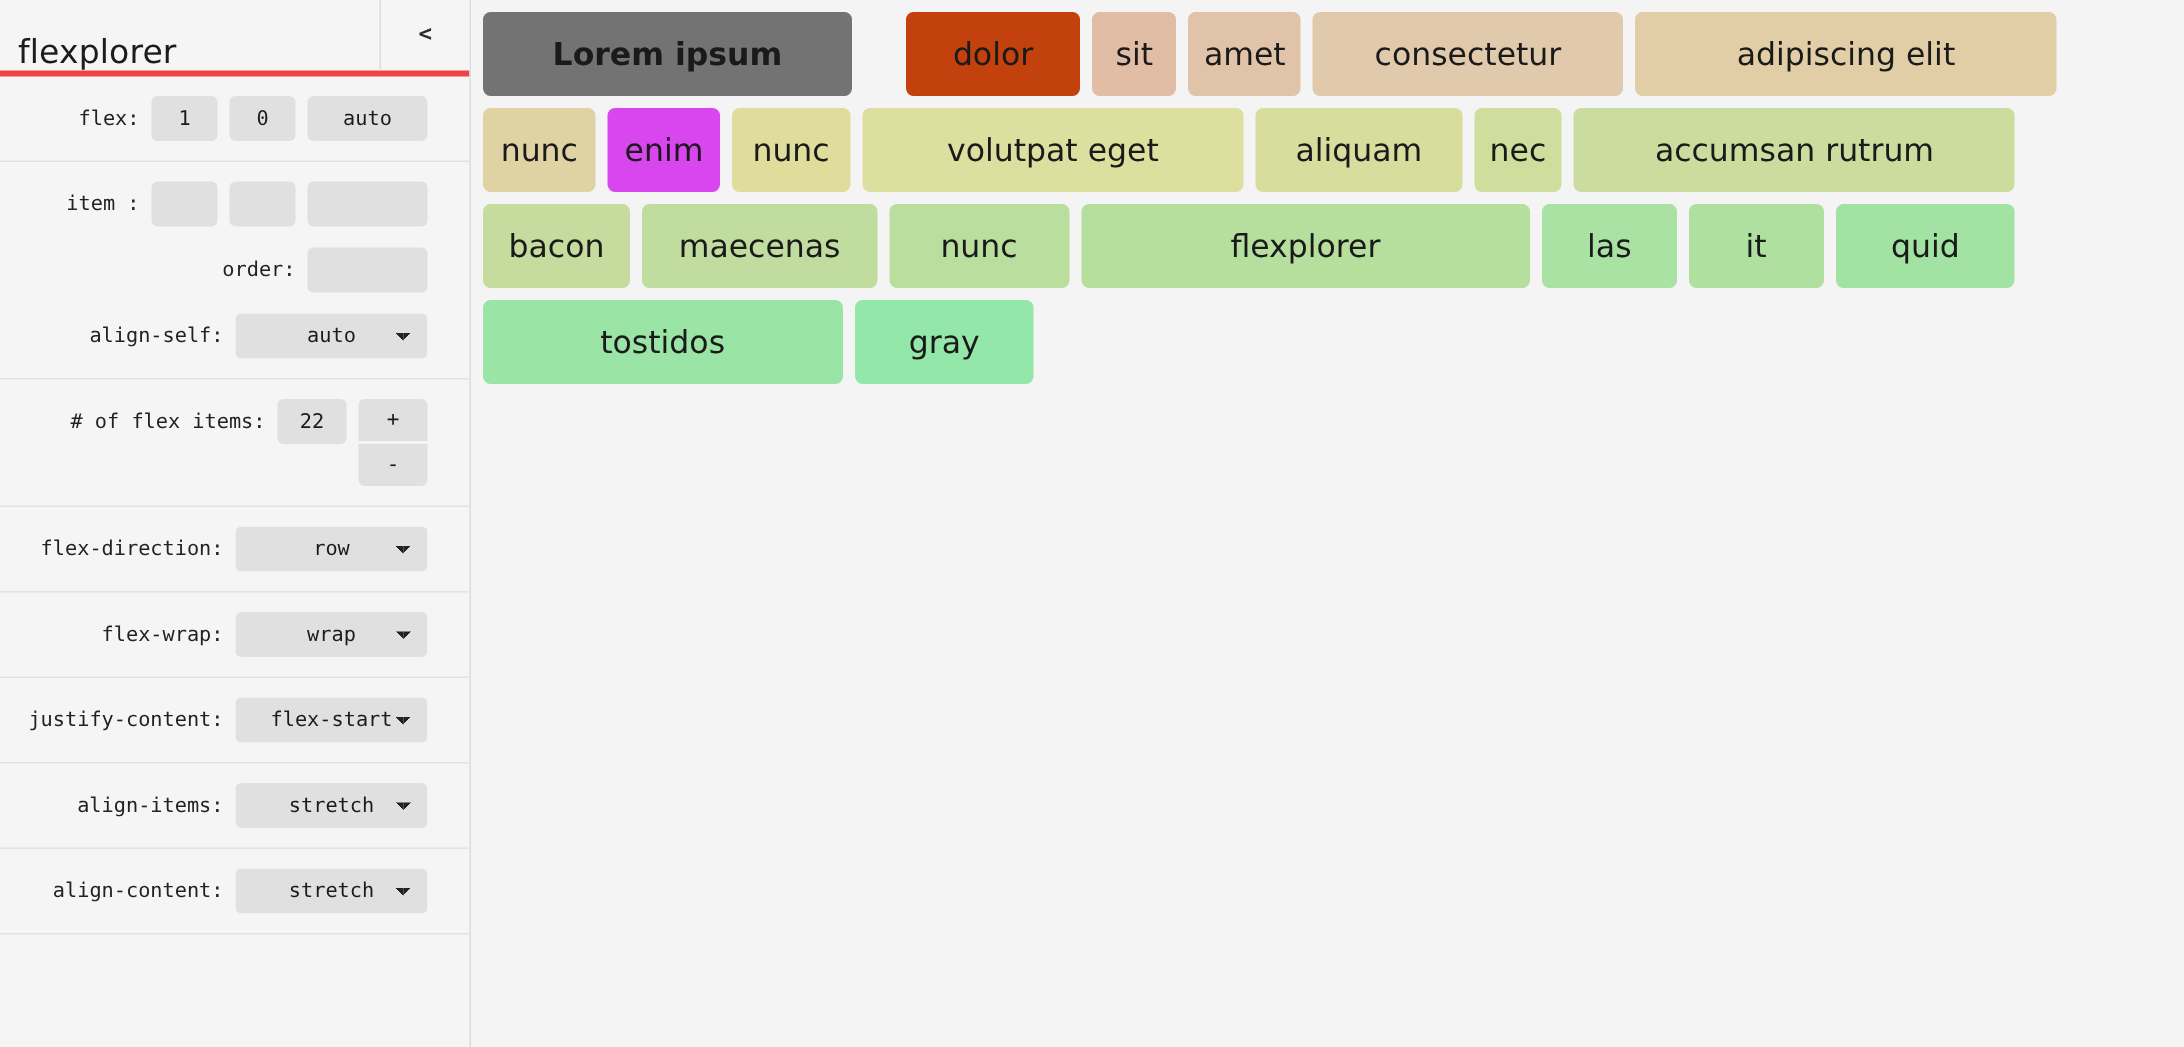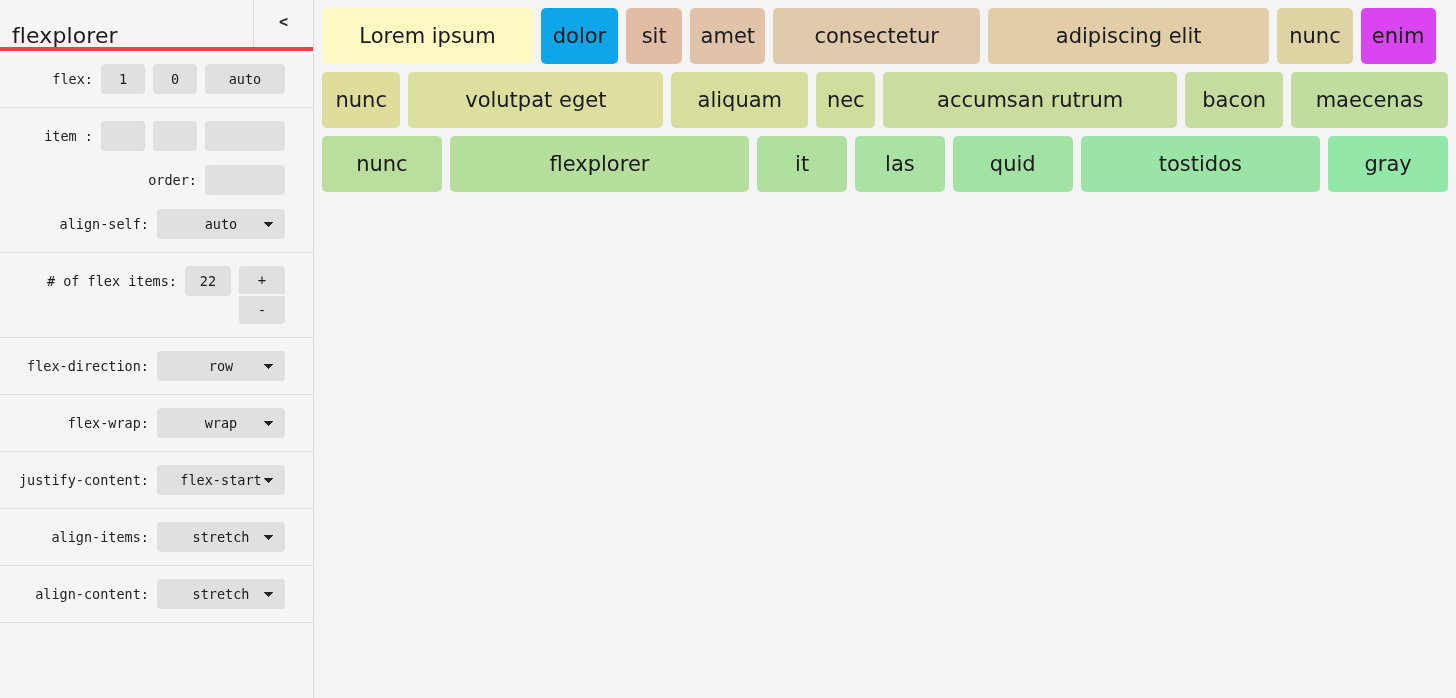--- a/index.html
+++ b/index.html
@@ -276,38 +276,38 @@
             <div class="ctl-group">
               <select class="sel"><option value="flex-start">flex-start</option><option value="flex-end">flex-end</option><option value="center">center</option><option value="space-between">space-between</option><option value="space-around">space-around</option><option value="stretch" selected="">stretch</option></select>
             </div>
           </div>
         </div>
       </div>
   </aside>
 
   <main id="main">
     <div id="flex-container">
-        <div class="flex-item" style="background: #fef9c3; width: 211px; flex: 0 0 auto;">Lorem ipsum</div>
-        <div class="flex-item" style="background: #0ea5e9; width: 77px; flex: 0 0 auto;">dolor</div>
+        <div class="flex-item" style="background: #737373; width: 246px; flex: 0 0 auto; font-weight: bold;">Lorem ipsum</div>
+        <div class="flex-item" style="background: #c2410c; width: 116px; flex: 0 0 auto; margin-left: 28px;">dolor</div>
         <div class="flex-item" style="background: rgb(226, 189, 166); width: 56.3158px; flex: 0 0 auto;">sit</div>
         <div class="flex-item" style="background: rgb(225, 195, 169); width: 75.0877px; flex: 0 0 auto;">amet</div>
         <div class="flex-item" style="background: rgb(225, 201, 171); width: 206.491px; flex: 0 0 auto;">consectetur</div>
         <div class="flex-item" style="background: rgb(225, 205, 166); width: 281.579px; flex: 0 0 auto;">adipiscing elit</div>
         <div class="flex-item" style="background: rgb(224, 211, 163); width: 75.0877px; flex: 0 0 auto;">nunc</div>
         <div class="flex-item" style="background: #d946ef; width: 75.0877px; flex: 0 0 auto;">enim</div>
         <div class="flex-item" style="background: rgb(223, 221, 156); width: 78.4px; flex: 0 0 auto;">nunc</div>
         <div class="flex-item" style="background: rgb(220, 223, 157); width: 254.8px; flex: 0 0 auto;">volutpat eget</div>
         <div class="flex-item" style="background: rgb(215, 222, 157); width: 137.2px; flex: 0 0 auto;">aliquam</div>
         <div class="flex-item" style="background: rgb(207, 221, 157); width: 58.8px; flex: 0 0 auto;">nec</div>
         <div class="flex-item" style="background: rgb(202, 220, 158); width: 294px; flex: 0 0 auto;">accumsan rutrum</div>
         <div class="flex-item" style="background: rgb(197, 220, 158); width: 98px; flex: 0 0 auto;">bacon</div>
         <div class="flex-item" style="background: rgb(192, 220, 158); width: 156.8px; flex: 0 0 auto;">maecenas</div>
         <div class="flex-item" style="background: rgb(186, 222, 158); width: 119.778px; flex: 0 0 auto;">nunc</div>
         <div class="flex-item" style="background: rgb(182, 222, 157); width: 299.444px; flex: 0 0 auto;">flexplorer</div>
+        <div class="flex-item" style="background: rgb(169, 226, 162); width: 89.8333px; flex: 0 0 auto;">las</div>
         <div class="flex-item" style="background: rgb(176, 224, 159); width: 89.8333px; flex: 0 0 auto;">it</div>
-        <div class="flex-item" style="background: rgb(169, 226, 162); width: 89.8333px; flex: 0 0 auto;">las</div>
         <div class="flex-item" style="background: rgb(162, 227, 164); width: 119.778px; flex: 0 0 auto;">quid</div>
         <div class="flex-item" style="background: rgb(154, 229, 166); width: 239.556px; flex: 0 0 auto;">tostidos</div>
         <div class="flex-item" style="background: rgb(147, 231, 168); width: 119.778px; flex: 0 0 auto;">gray</div>
       </div>
   </main>
 
 </div>
 
 </body></html>

